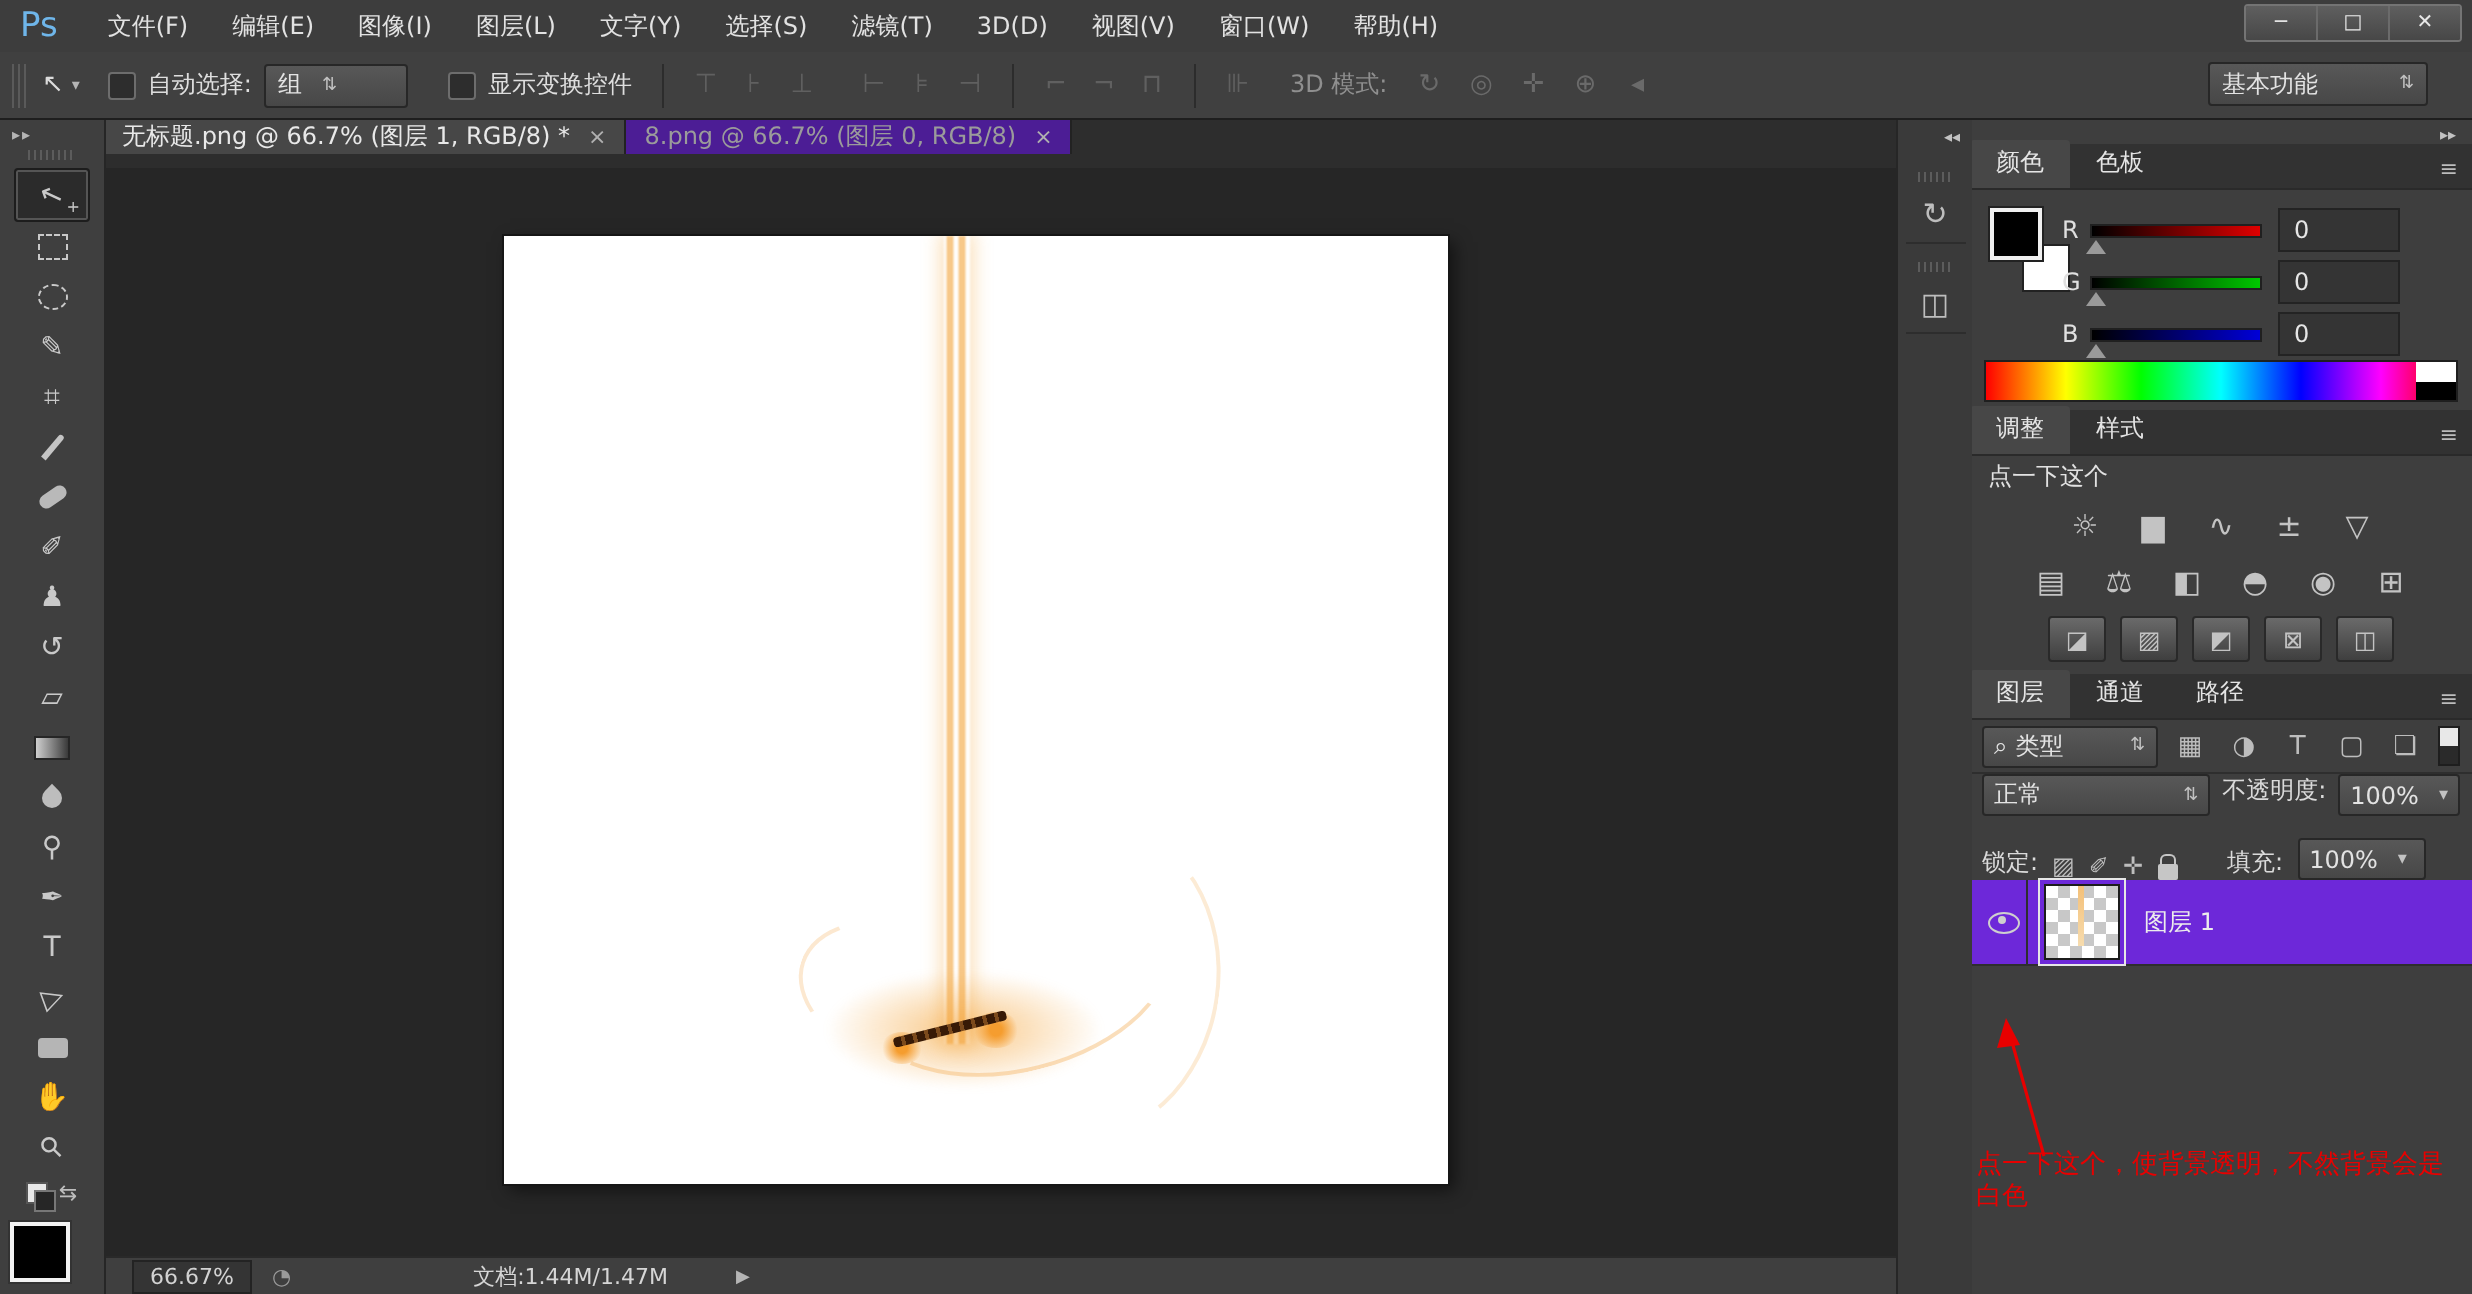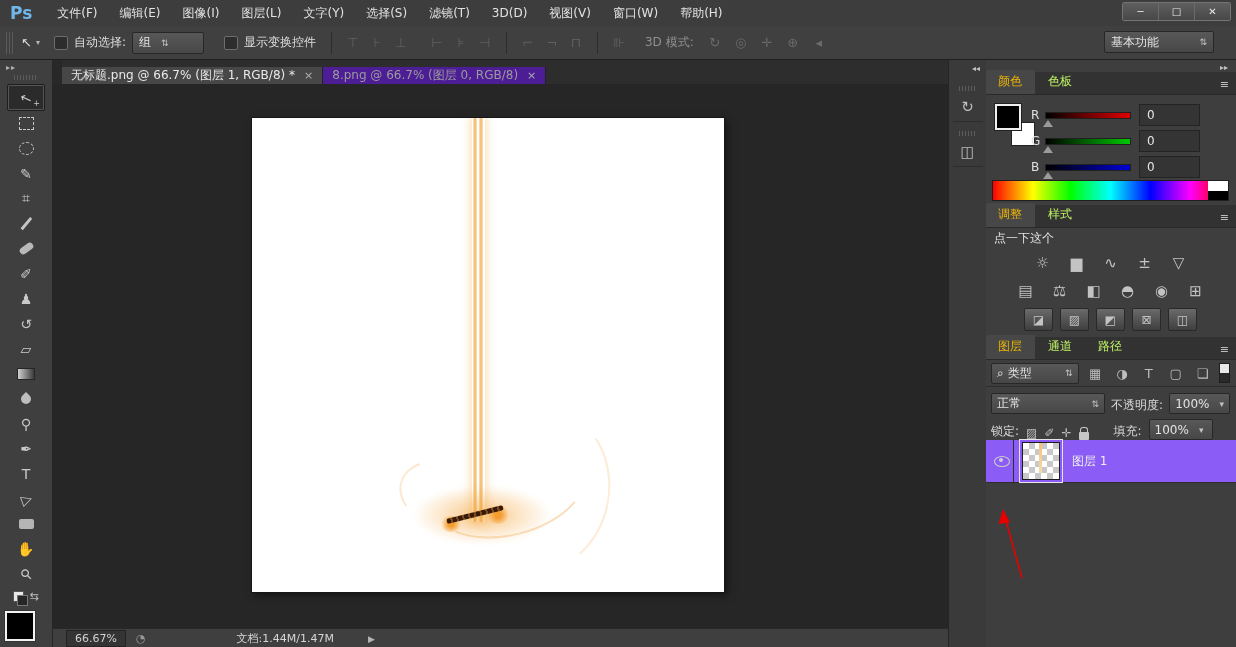--- a/index.html
+++ b/index.html
@@ -2,21 +2,21 @@
 <html><head>
 <meta charset="utf-8">
 <style>
   html,body{margin:0;padding:0}
   body{width:1236px;height:647px;position:relative;overflow:hidden;
        background:#282828;color:#cfcfcf;font-family:"DejaVu Sans","Liberation Sans",sans-serif;font-size:12px}
 
   
   .menubar{position:absolute;left:0;top:0;right:0;height:26px;background:#3d3d3d;
            border-bottom:1px solid #1c1c1c;display:flex;align-items:center}
-  .pslogo{color:#6fb6ea;font-weight:bold;font-size:17px;padding:0 14px 0 10px}
+  .pslogo{color:#6fb6ea;font-weight:normal;font-size:17px;padding:0 14px 0 10px}
   .menu-item{padding:0 11px;color:#e2e2e2;height:100%;display:flex;align-items:center;cursor:default}
   .win-controls{position:absolute;right:5px;top:2px;display:flex;border:1px solid #747474;border-radius:2px;overflow:hidden}
   .win-btn{width:35px;height:17px;background:linear-gradient(#5f5f5f,#474747);color:#e8e8e8;
            display:flex;align-items:center;justify-content:center;font-size:10px;border-left:1px solid #6b6b6b}
   .win-btn:first-child{border-left:none}
 
   
   .optionsbar{position:absolute;left:0;top:26px;right:0;height:33px;background:#404040;
               border-bottom:1px solid #1e1e1e;display:flex;align-items:center}
   .grip-v{width:7px;height:22px;margin:0 8px 0 6px;
@@ -52,22 +52,22 @@
   .shape-drop{width:10px;height:10px;background:#bdbdbd;border-radius:0 50% 50% 50%;transform:rotate(45deg)}
   .shape-rect{width:15px;height:10px;background:#b5b5b5;border-radius:2px}
   .rot45{transform:rotate(-45deg);display:inline-block}
   .rot-cursor{transform:rotate(-20deg);display:inline-block}
   .mini-sw{display:flex;align-items:center;gap:5px;margin-top:auto}
   .mini-sq{width:9px;height:9px;background:#e8e8e8;border:1px solid #555;position:relative}
   .mini-sq::after{content:"";position:absolute;left:3px;top:3px;width:9px;height:9px;background:#262626;border:1px solid #777}
   .fg-swatch{width:26px;height:26px;background:#000;border:2px solid #f2f2f2;outline:1px solid #333;margin:8px 0 6px;align-self:flex-start;margin-left:5px}
 
   
-  .tabbar{position:absolute;left:62px;top:60px;width:896px;height:24px;background:#2d2d2d;
-          border-bottom:5px solid #ef4444;display:flex;align-items:flex-end}
+  .tabbar{position:absolute;left:52px;top:60px;width:896px;height:24px;background:#2d2d2d;
+          border-bottom:5px solid #ef4444;display:flex;align-items:flex-start}
   .tab{display:flex;align-items:center;padding:0 9px;font-size:12px;border-right:1px solid #222;cursor:default}
   .tab.active{background:#474747;color:#e8e8e8}
   .tab.inactive{background:#4c1d95;color:#9b9b9b}
   .tab .close{margin-left:9px;font-size:11px;color:#b0b0b0}
   .pasteboard{position:absolute;left:52px;top:84px;width:896px;height:544px;background:#262626;overflow:hidden}
   .canvas{position:absolute;left:200px;top:34px;width:472px;height:474px;background:#ffffff;
           box-shadow:0 0 0 1px #161616,3px 3px 8px rgba(0,0,0,.55);overflow:hidden}
 
   
   .beam{position:absolute;left:220px;top:0;width:13px;height:404px;filter:blur(.4px)}
@@ -98,22 +98,22 @@
   .dock{position:absolute;left:948px;top:60px;width:37px;bottom:0;background:#3a3a3a;border-left:1px solid #262626;
         display:flex;flex-direction:column;align-items:center;z-index:3}
   .dock-collapse{align-self:flex-end;color:#c2c2c2;font-size:8px;padding:4px 6px}
   .dock-btn{width:30px;height:44px;border-bottom:1px solid #2d2d2d;display:flex;flex-direction:column;align-items:center;justify-content:center;gap:3px}
   .dock-btn .ic{color:#bdbdbd;font-size:15px}
 
   
   .panels{position:absolute;left:985px;top:60px;width:251px;height:587px;background:#3e3e3e}
   .panels-collapse{position:absolute;right:8px;top:3px;color:#c2c2c2;font-size:8px}
   .ptabs{position:absolute;left:0;right:0;height:22px;background:#323232;display:flex;align-items:flex-end;border-bottom:1px solid #2a2a2a}
-  .ptab{padding:3px 13px 4px;font-size:12px;color:#bef264;cursor:default}
-  .ptab.active{background:#474747;color:#eab308;border-radius:2px 2px 0 0}
+  .ptab{padding:3px 13px 4px;font-size:12px;color:#e5e5e5;cursor:default}
+  .ptab.active{background:#474747;color:#e5e5e5;border-radius:2px 2px 0 0}
   .pmenu{margin-left:auto;color:#bdbdbd;font-size:11px;padding:0 7px 3px}
 
   
   .fgbg{position:absolute;left:10px;top:44px;width:44px;height:46px}
   .fgbg .bg{position:absolute;left:16px;top:18px;width:22px;height:22px;background:#fff;border:1px solid #222}
   .fgbg .fg{position:absolute;left:0;top:0;width:22px;height:22px;background:#000;border:2px solid #f0f0f0;outline:1px solid #222}
   .crow{position:absolute;left:46px;right:8px;height:22px;display:flex;align-items:center}
   .clabel{width:14px;color:#e0e0e0}
   .ctrack{width:84px;height:5px;border:1px solid #202020;position:relative;margin-right:8px}
   .ctrack.r{background:linear-gradient(90deg,#000,#e00000)}
@@ -131,27 +131,27 @@
   .adj-title{position:absolute;left:9px;top:170px;color:#e2e2e2}
   .adj-row{position:absolute;left:0;right:0;display:flex;justify-content:center;gap:7px}
   .adj-ic{width:27px;height:21px;display:flex;align-items:center;justify-content:center;color:#c3c3c3;font-size:15px}
   .adj-ic.boxed{background:linear-gradient(#6a6a6a,#3f3f3f);border:1px solid #292929;border-radius:2px;font-size:12px}
 
   
   .flt-row{position:absolute;left:0;right:0;top:300px;height:26px;display:flex;align-items:center;padding:0 6px;gap:6px;border-bottom:1px solid #2e2e2e}
   .dd.small{height:19px;padding:0 5px}
   .flt-ic{color:#bdbdbd;font-size:13px;width:21px;text-align:center}
   .flt-toggle{margin-left:auto;width:9px;height:18px;background:linear-gradient(#e8e8e8 50%,#2a2a2a 50%);border:1px solid #1e1e1e}
-  .blend-row{position:absolute;left:0;right:0;top:327px;height:27px;display:flex;align-items:flex-end;padding:0 6px;gap:6px}
+  .blend-row{position:absolute;left:0;right:0;top:327px;height:27px;display:flex;align-items:flex-start;padding:0 6px;gap:6px}
   .lock-row{position:absolute;left:0;right:0;top:354px;height:26px;display:flex;align-items:flex-end;padding:0 6px;gap:7px;border-bottom:1px solid #2e2e2e}
   .plabel{color:#dadada;white-space:nowrap}
   .lock-ic{color:#bdbdbd;font-size:12px}
   .layer-list{position:absolute;left:0;right:0;top:380px}
   .lrow{height:42px;display:flex;align-items:center;border-bottom:1px solid #2e2e2e;padding:0 6px;position:relative}
-  .lrow.selected{background:#8b5cf6}
+  .lrow.selected{background:#6d28d9}
   .eyewrap{width:22px;display:flex;justify-content:center;border-right:1px solid #2e2e2e;align-self:stretch;align-items:center;margin-right:8px}
   .eye{display:inline-block;width:14px;height:9px;border:1px solid #cfcfcf;border-radius:50%;position:relative}
   .eye::after{content:"";position:absolute;left:4px;top:1.5px;width:4px;height:4px;border-radius:50%;background:#cfcfcf}
   .lthumb{width:36px;height:36px;border:1px solid #1c1c1c;position:relative;flex:none}
   .lthumb.checker{background:conic-gradient(#c8c8c8 25%,#ffffff 0 50%,#c8c8c8 0 75%,#ffffff 0);background-size:12px 12px;outline:1px solid #e6e6e6;outline-offset:2px}
   .lthumb.white{background:#fff}
   .mini-beam{position:absolute;left:16px;top:0;width:3px;height:30px;background:linear-gradient(#f4c078,#f7dcae)}
   .lname{margin-left:12px;color:#ececec}
   .lname.italic{font-style:italic}
   .lock-right{margin-left:auto;margin-right:8px}
@@ -473,19 +473,20 @@
       <span class="eyewrap">
           <i class="eye"></i>
         </span>
       <span class="lthumb checker">
           <i class="mini-beam"></i>
         </span>
       <span class="lname">图层 1</span>
     </div>
   </div>
 
+  <div class="annotation">点一下这个，使背景透明，不然背景会是白色</div>
 
 </div>
 
 <svg class="overlay-svg" width="1236" height="647">
   <line x1="1022" y1="578" x2="1006" y2="521" stroke="#e80000" stroke-width="1.6"></line>
   <polygon points="1003,509 998.5,524 1010,522.5" fill="#e80000"></polygon>
 </svg>
 
 </body></html>

